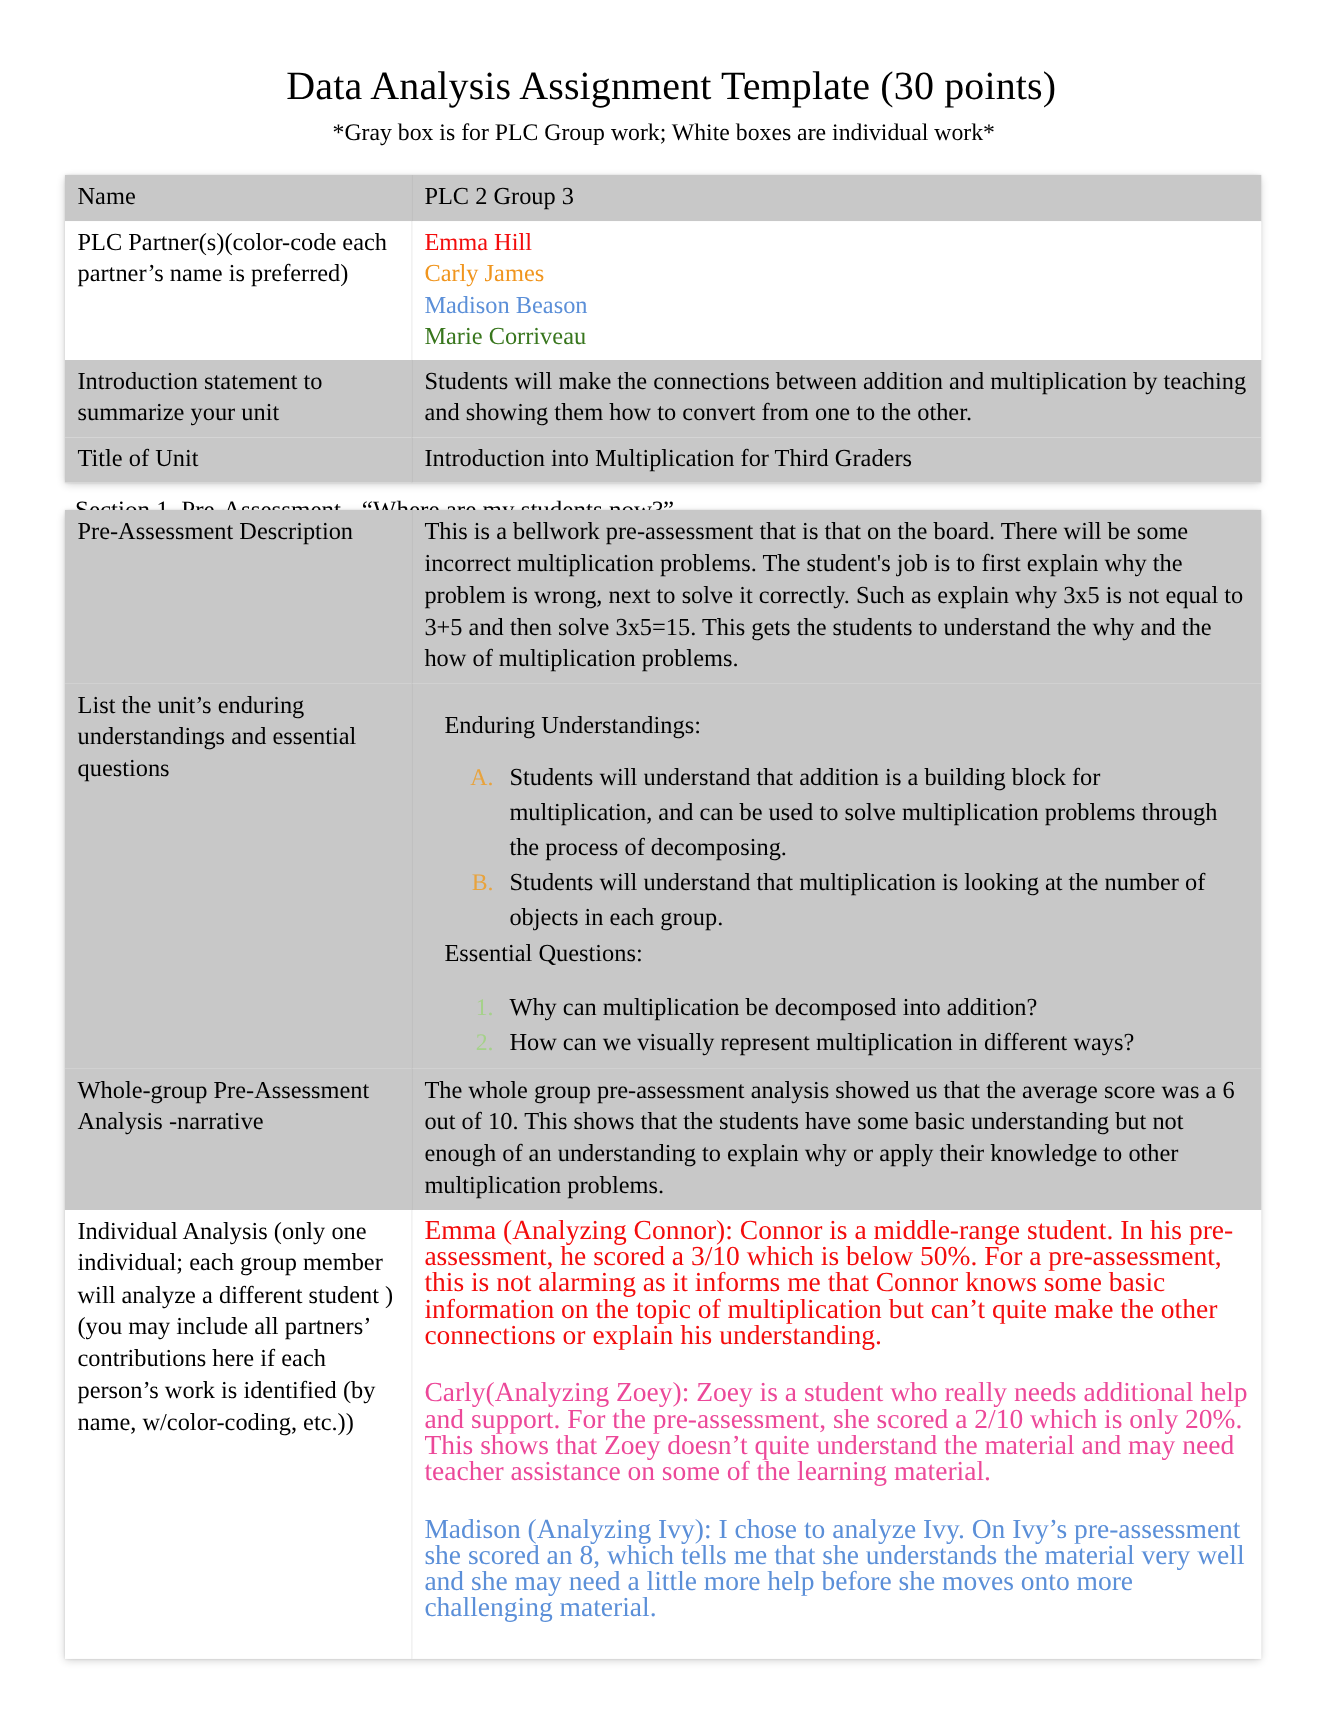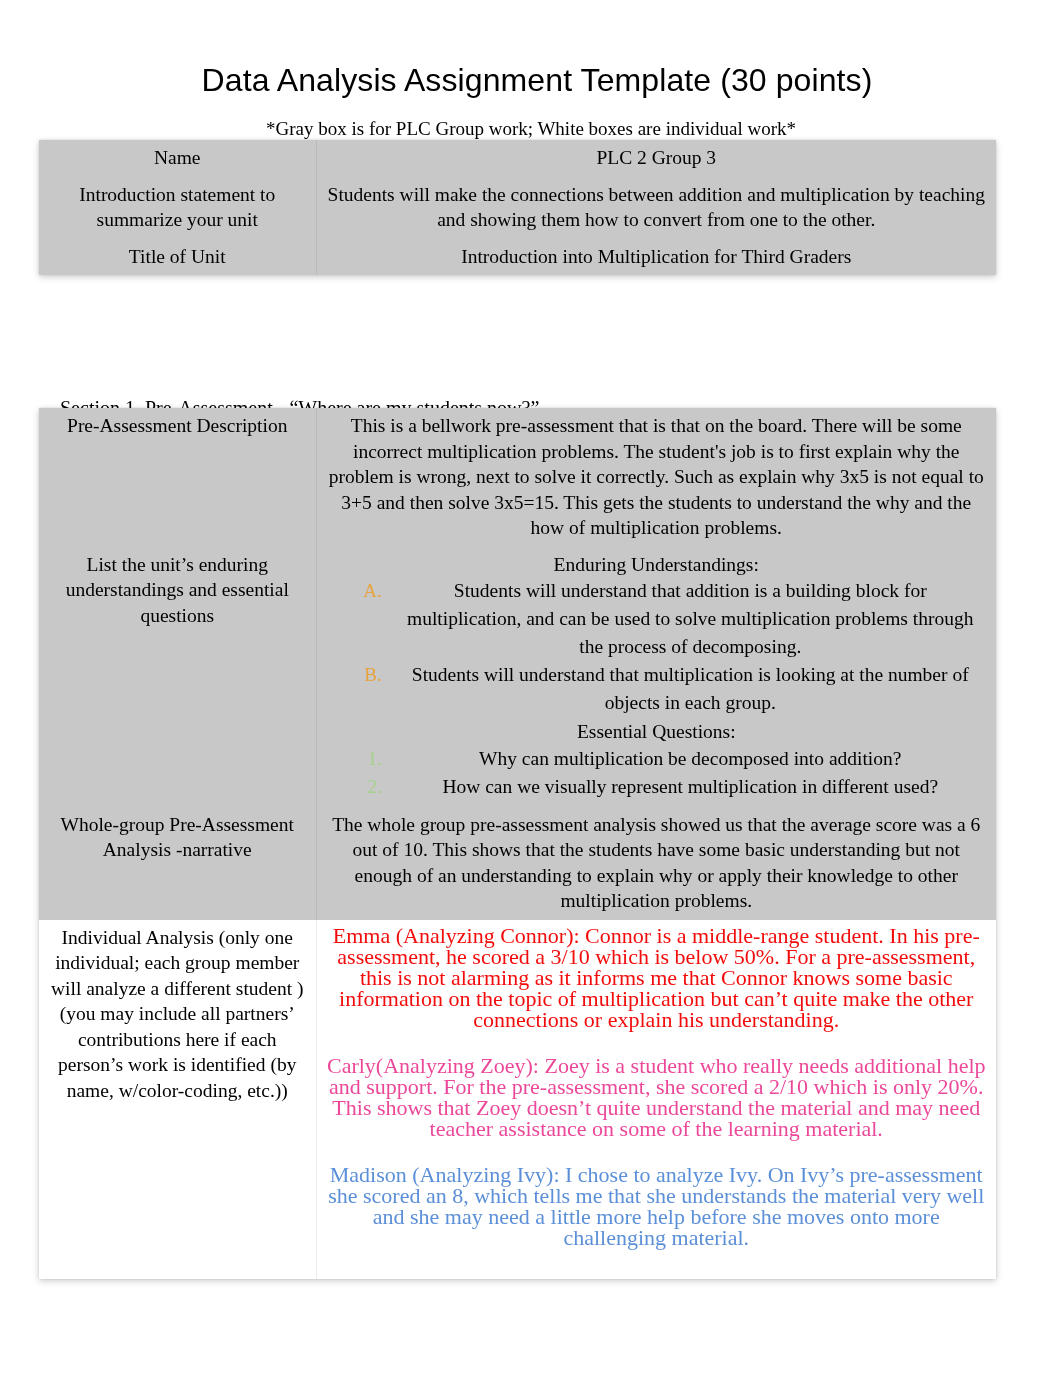--- a/index.html
+++ b/index.html
@@ -23,46 +23,45 @@
     height: 1377px;
     background: #ffffff;
   }
 
   
   .title-block {
     padding-top: 44px;
     text-align: center;
   }
   .doc-title {
-    font-family: Liberation Sans, sans-serif;
+    font-family: Liberation Serif, serif;
     font-size: 32px;
     line-height: 40px;
     font-weight: normal;
-    margin: 16px;
+    margin: 4px;
     letter-spacing: 0.1px;
     padding-left: 12px;
   }
   .doc-subtitle {
     font-family: "Liberation Serif", serif;
     font-size: 19px;
     line-height: 26px;
     margin: 6px 0 0 0;
     font-weight: normal;
   }
 
   
   .tbl {
     position: absolute;
-    left: 39px;
+    left: 52px;
     width: 957px;
     border-collapse: collapse;
     table-layout: fixed;
     box-shadow: 0 2px 7px rgba(0,0,0,0.20), 0 0 2px rgba(0,0,0,0.12);
     background: #ffffff;
-    text-align: center;
   }
   .tbl td {
     vertical-align: top;
     padding: 5px 10px 6px 10px;
     font-size: 19.5px;
     line-height: 25.5px;
     border: none;
   }
   .col-label { width: 277px; }
   .col-value { width: 680px; }
@@ -103,21 +102,21 @@
   ol.alpha { list-style-type: upper-alpha; }
   ol.numeric { list-style-type: decimal; }
   ol.alpha li, ol.numeric li {
     padding-left: 8px;
     line-height: 28px;
     margin: 0;
   }
   ol.alpha li::marker { color: #e8a33d; font-size: 19px; }
   ol.numeric li::marker { color: #a5d18a; font-size: 19px; }
   ol.alpha li > span, ol.numeric li > span { color: #000000; }
-  .list-intro { margin: 0; }
+  .list-intro { margin: 16px; }
   .list-intro.second { margin-top: 2px; }
 
   
   .analysis-label {
     font-family: "Liberation Serif", serif;
     font-size: 20px;
     line-height: 25px;
   }
   .analysis-body p {
     margin: 0;
@@ -138,20 +137,29 @@
 
   <table class="tbl" id="table-info">
     <colgroup>
         <col class="col-label">
         <col class="col-value">
       </colgroup>
     <tbody>
       <tr class="row-gray">
         <td class="cell-divider">Name</td>
         <td>PLC 2 Group 3</td>
+      </tr>
+      <tr class="row-white">
+        <td class="cell-divider">PLC Partner(s)(color-code each partner’s name is preferred)</td>
+        <td>
+          <div class="name-line" style="color:#f30c0c">Emma Hill</div>
+          <div class="name-line" style="color:#f0951e">Carly James</div>
+          <div class="name-line" style="color:#5b8fd8">Madison Beason</div>
+          <div class="name-line" style="color:#38761d">Marie Corriveau</div>
+        </td>
       </tr>
       <tr class="row-gray">
         <td class="cell-divider narrow">Introduction statement to summarize your unit</td>
         <td class="narrow">Students will make the connections between addition and multiplication by teaching and showing them how to convert from one to the other.</td>
       </tr>
       <tr class="row-gray">
         <td class="cell-divider narrow">Title of Unit</td>
         <td class="narrow">Introduction into Multiplication for Third Graders</td>
       </tr>
     </tbody>
@@ -175,21 +183,21 @@
         <td class="cell-divider">List the unit’s enduring understandings and essential questions</td>
         <td>
           <p class="list-intro">Enduring Understandings:</p>
           <ol class="alpha">
             <li><span>Students will understand that addition is a building block for multiplication, and can be used to solve multiplication problems through the process of decomposing.</span></li>
             <li><span>Students will understand that multiplication is looking at the number of objects in each group.</span></li>
           </ol>
           <p class="list-intro second">Essential Questions:</p>
           <ol class="numeric">
             <li><span>Why can multiplication be decomposed into addition?</span></li>
-            <li><span>How can we visually represent multiplication in different used?</span></li>
+            <li><span>How can we visually represent multiplication in different ways?</span></li>
           </ol>
         </td>
       </tr>
 
       <tr class="row-gray">
         <td class="cell-divider narrow">Whole-group Pre-Assessment Analysis -narrative</td>
         <td class="narrow">The whole group pre-assessment analysis showed us that the average score was a 6 out of 10. This shows that the students have some basic understanding but not enough of an understanding to explain why or apply their knowledge to other multiplication problems.</td>
       </tr>
 
       <tr class="row-white">

